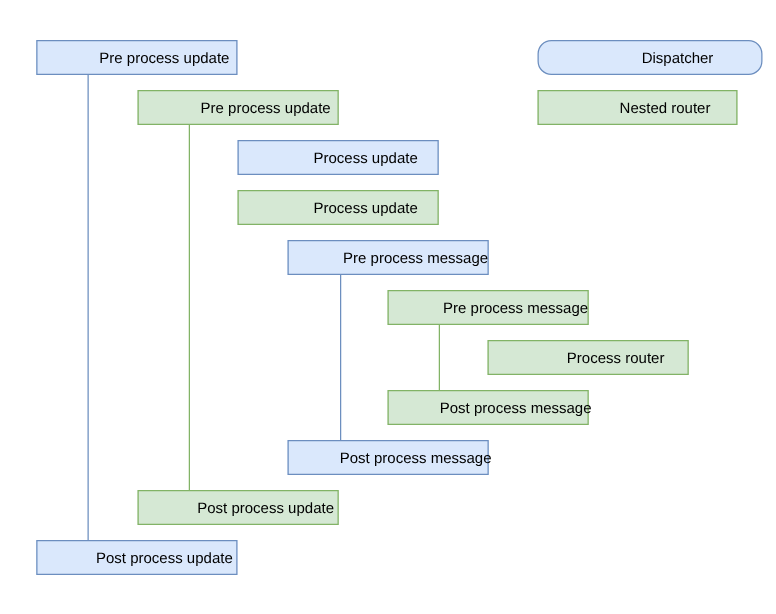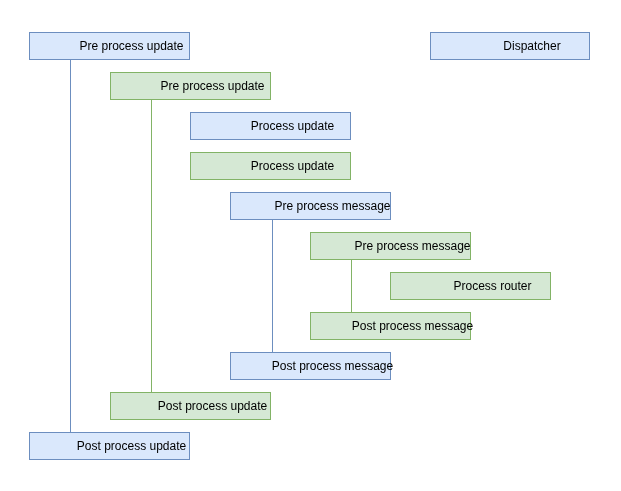--- a/index.html
+++ b/index.html
@@ -64,14 +64,15 @@
     <div class="node green" style="left: 110px; top: 72px; width: 161px; height: 28px;">Pre process update</div>
     <div class="node blue" style="left: 190px; top: 112px; width: 161px; height: 28px;">Process update</div>
     <div class="node green" style="left: 190px; top: 152px; width: 161px; height: 28px;">Process update</div>
     <div class="node blue" style="left: 230px; top: 192px; width: 161px; height: 28px;">Pre process message</div>
     <div class="node green" style="left: 310px; top: 232px; width: 161px; height: 28px;">Pre process message</div>
     <div class="node green" style="left: 390px; top: 272px; width: 161px; height: 28px;">Process router</div>
     <div class="node green" style="left: 310px; top: 312px; width: 161px; height: 28px;">Post process message</div>
     <div class="node blue" style="left: 230px; top: 352px; width: 161px; height: 28px;">Post process message</div>
     <div class="node green" style="left: 110px; top: 392px; width: 161px; height: 28px;">Post process update</div>
     <div class="node blue" style="left: 29px; top: 432px; width: 161px; height: 28px;">Post process update</div>
-    <div class="node blue" style="left: 430px; top: 32px; width: 160px; height: 28px;">Dispatcher</div>
+    <div class="node blue" style="left: 430px; top: 32px; width: 180px; height: 28px; border-radius: 11px;">Dispatcher</div>
+    <div class="node green" style="left: 430px; top: 72px; width: 160px; height: 28px;">Nested router</div>
   </div>
 
 </body></html>

